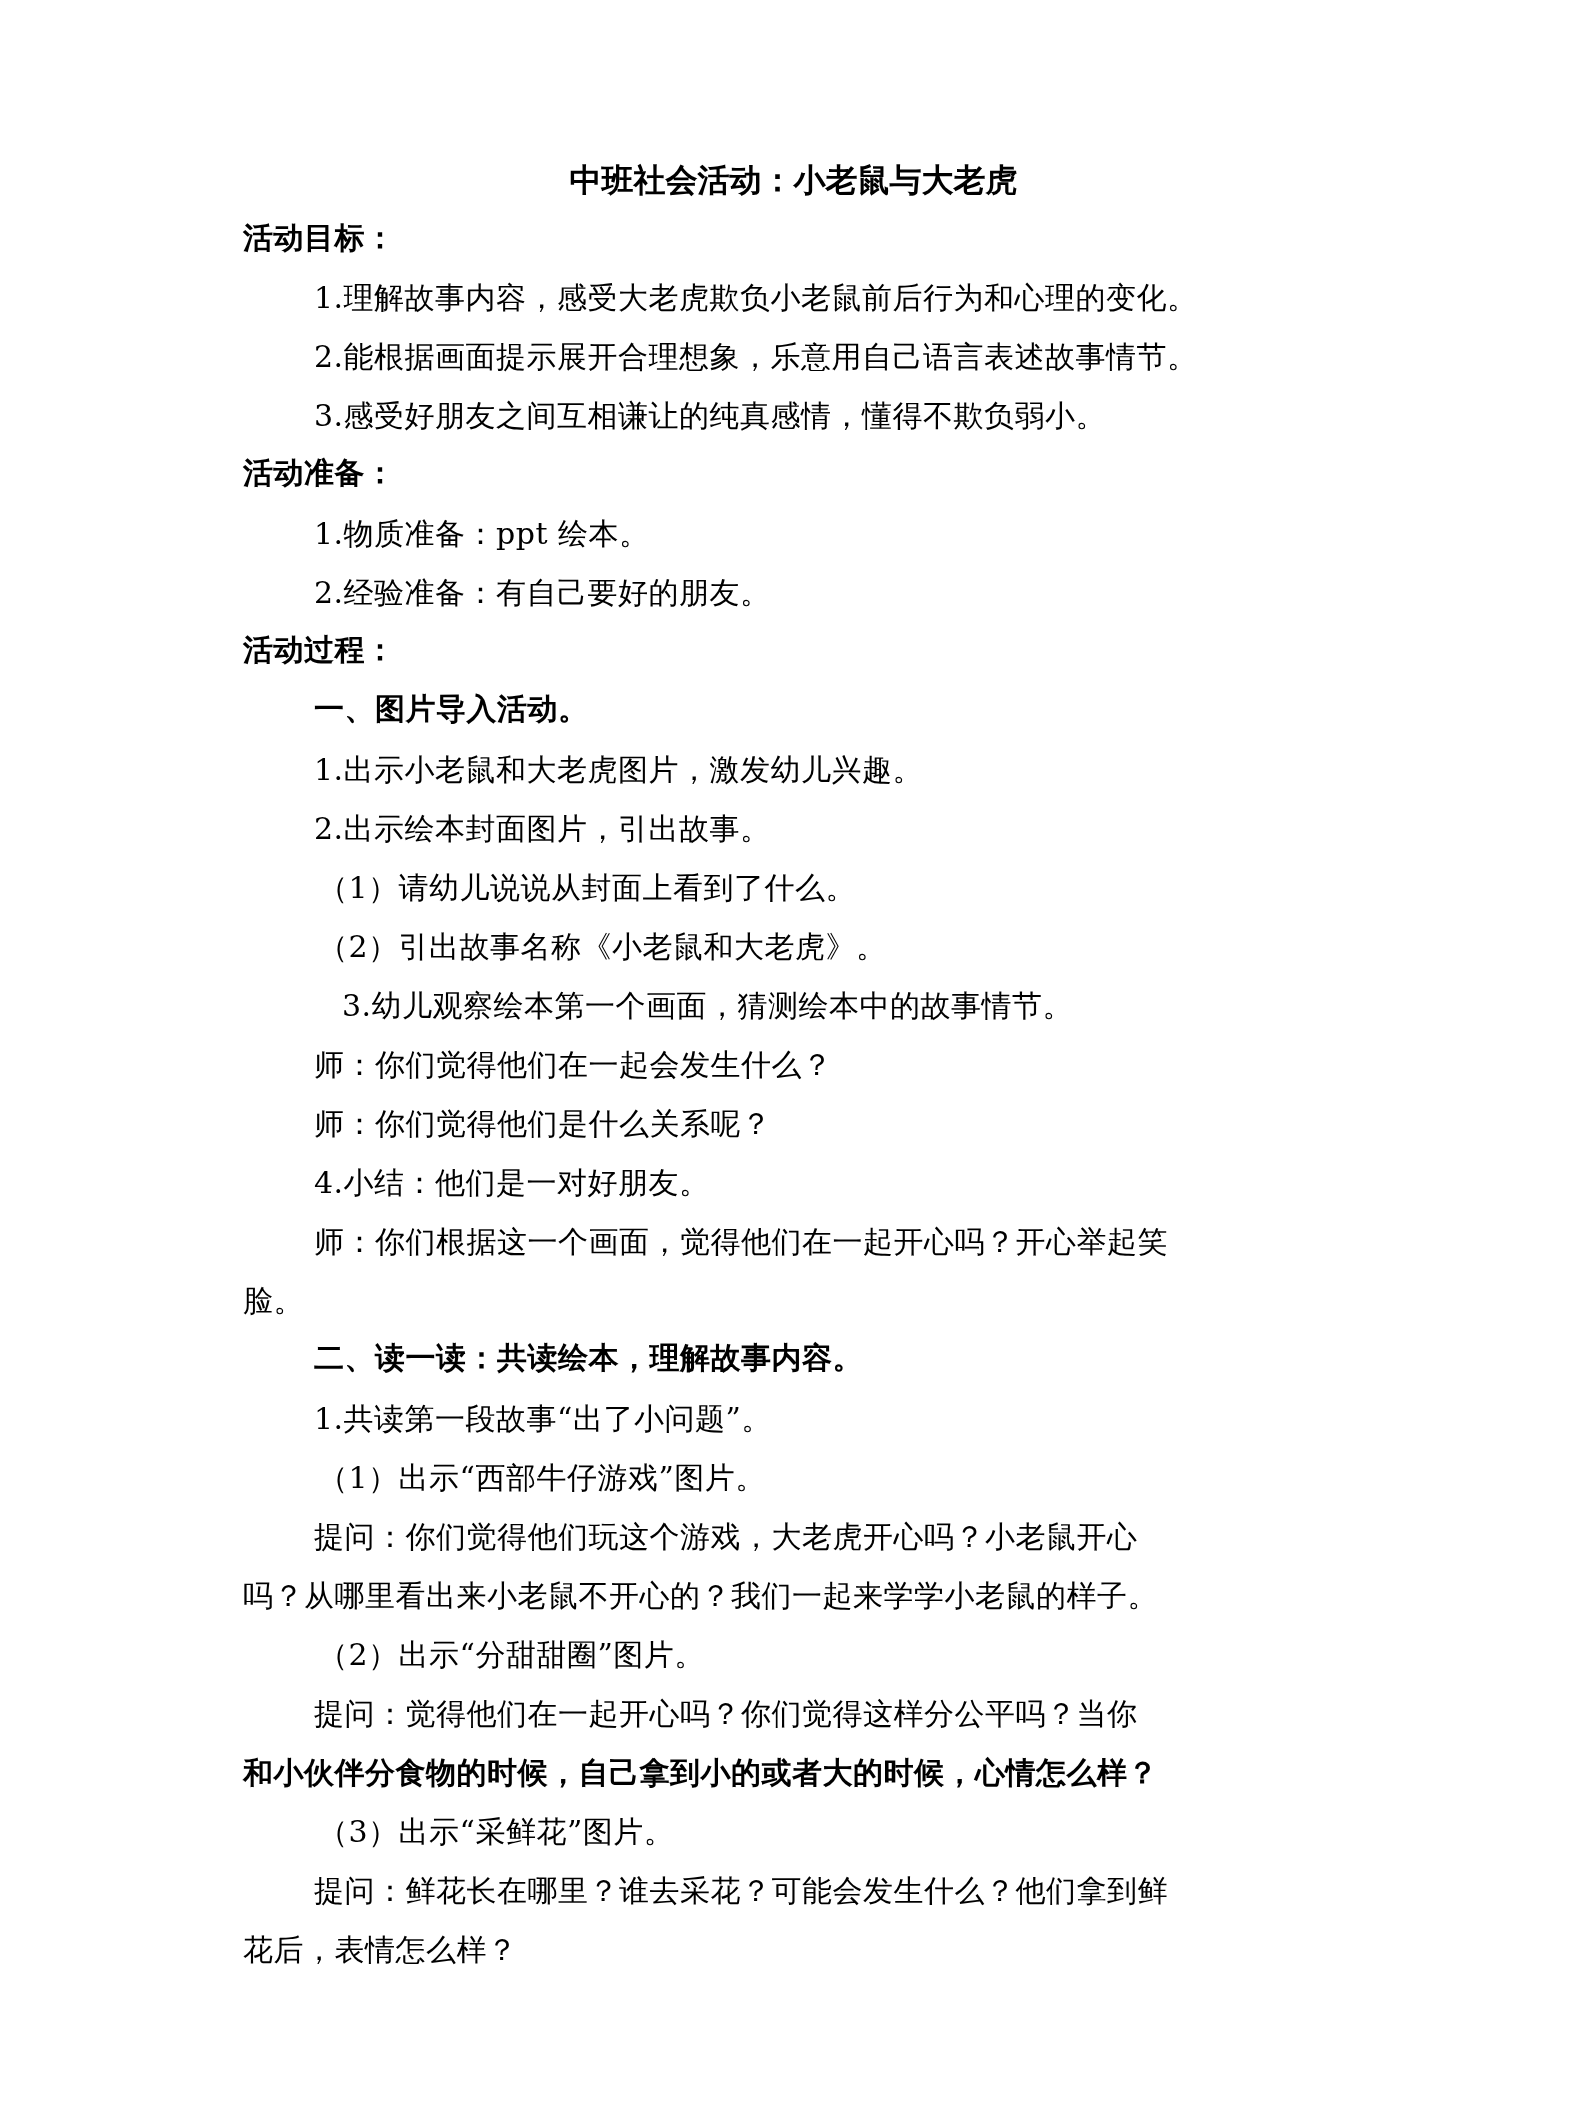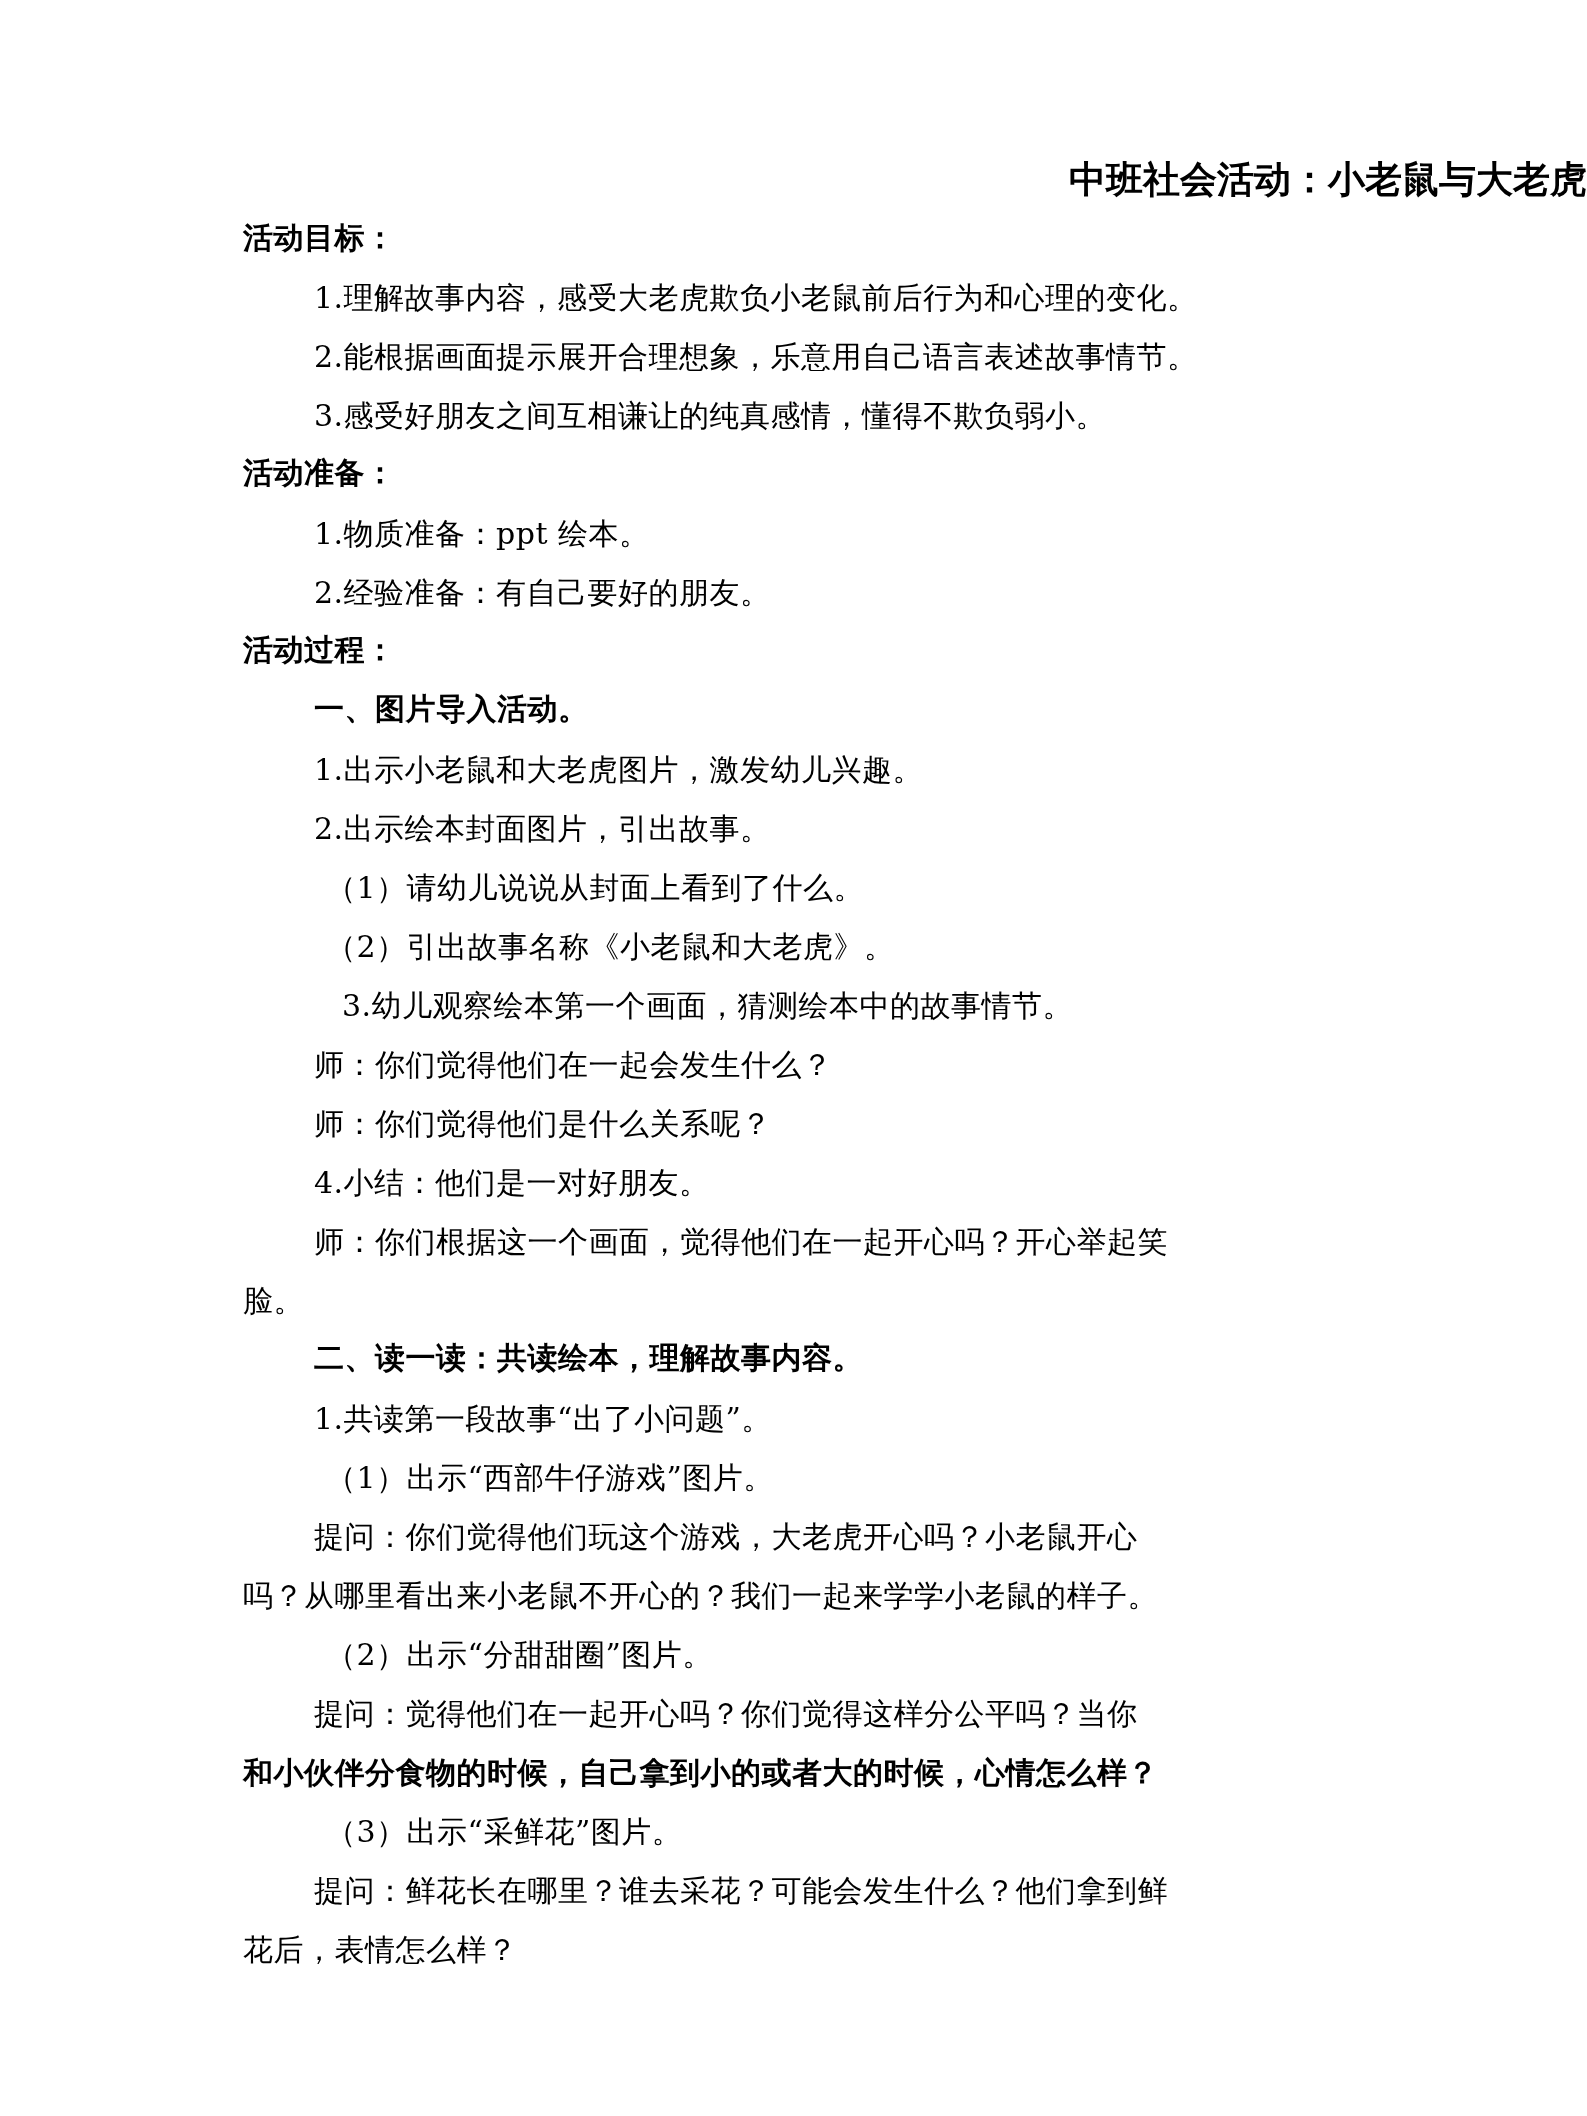--- a/index.html
+++ b/index.html
@@ -27,33 +27,33 @@
     font-size: 30px;
     line-height: 40px;
     white-space: nowrap;
     letter-spacing: 0.5px;
   }
   .title {
     position: absolute;
     top: 158px;
     left: 0;
     width: 1587px;
-    text-align: right;
-    font-size: 37px;
+    text-align: center;
+    font-size: 32px;
     line-height: 44px;
     font-weight: bold;
     font-family: "DejaVu Sans", "Liberation Sans", sans-serif;
   }
   .heading {
     font-weight: bold;
     font-family: Liberation Mono, monospace;
   }
   .l0 { left: 243px; }
   .l1 { left: 314px; }
-  .lp { left: 326px; }
+  .lp { left: 318px; }
 </style>
 </head>
 <body>
 
 <div class="page">
 
   <div class="title">中班社会活动：小老鼠与大老虎</div>
 
   <div class="line l0 heading" style="top:220px;">活动目标：</div>
   <div class="line l1" style="top:278px;">1.理解故事内容，感受大老虎欺负小老鼠前后行为和心理的变化。</div>

